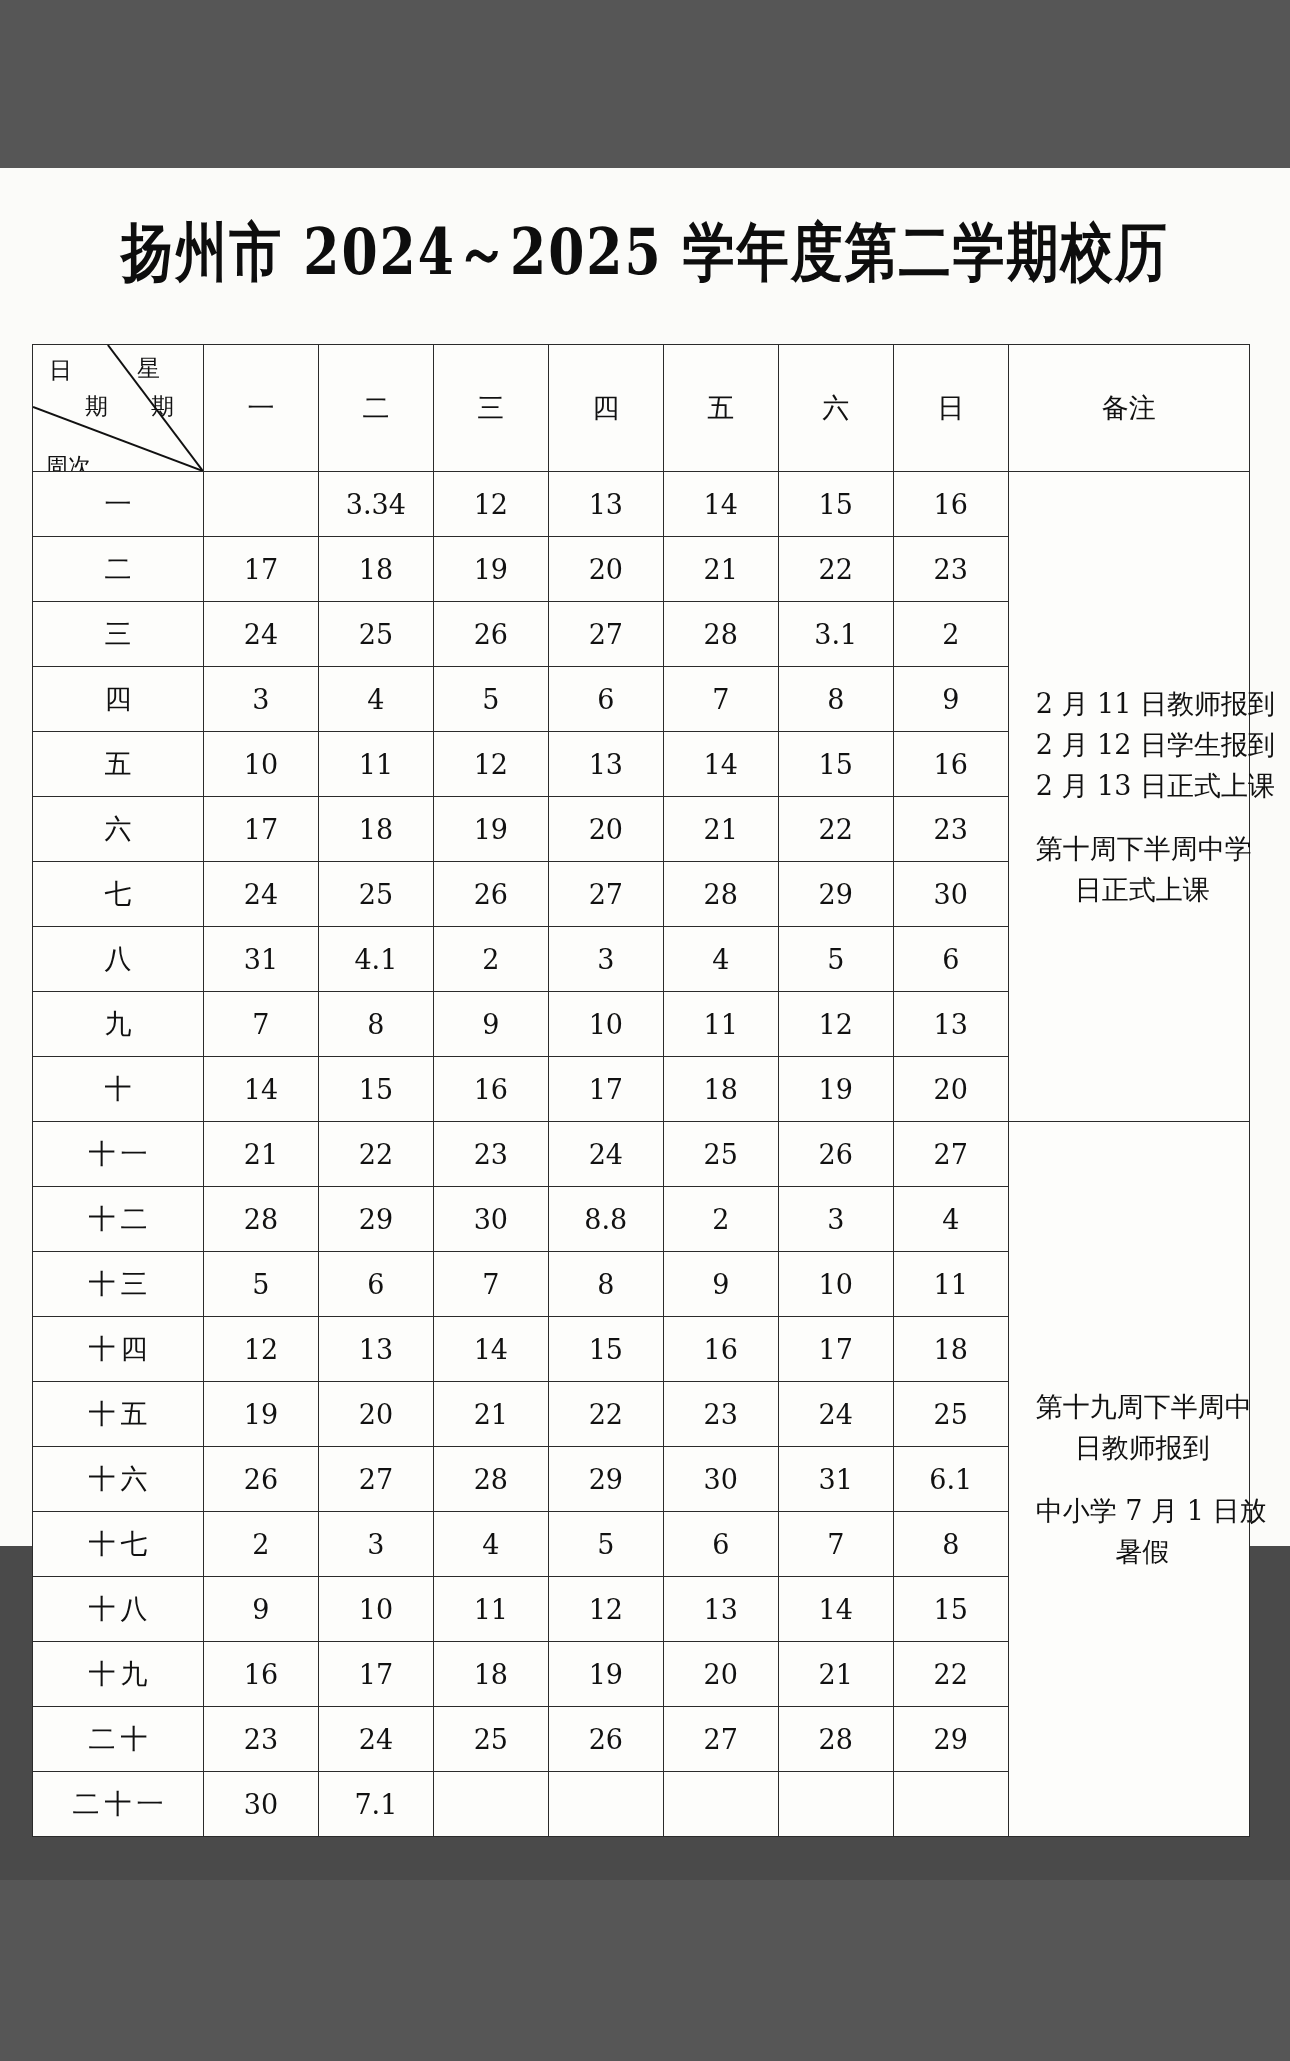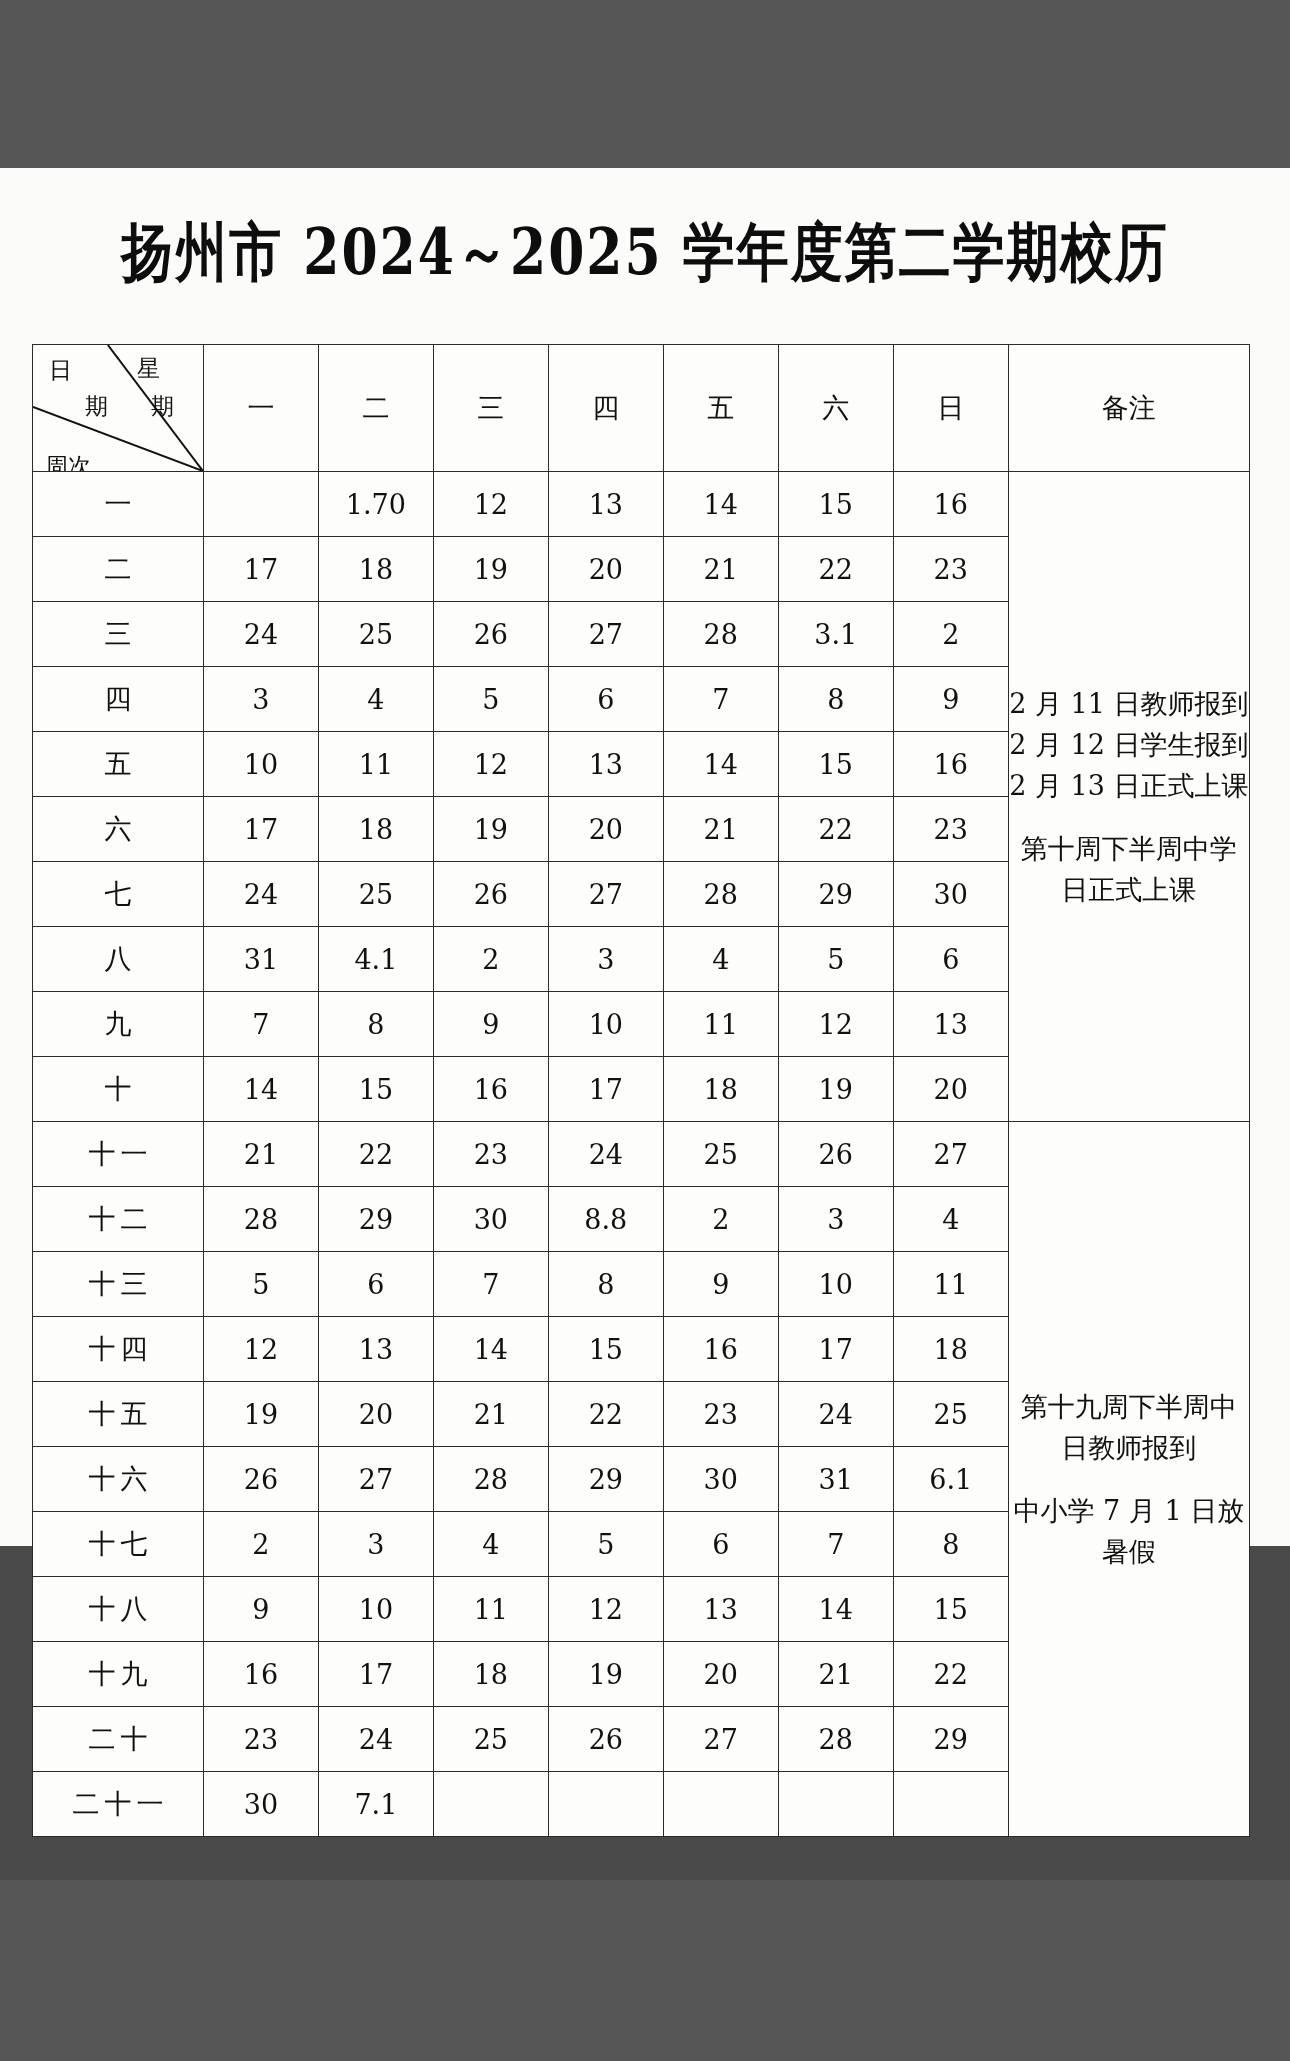--- a/index.html
+++ b/index.html
@@ -127,21 +127,21 @@
   td.day-cell { font-size: 27px; }
 
   td.remark-cell {
     text-align: left;
     vertical-align: top;
     padding: 12px 0 0 14px;
     font-size: 23px;
     line-height: 1.52;
     color: #111;
   }
-  td.remark-cell .rline { display: block; white-space: nowrap; }
+  td.remark-cell .rline { display: block; white-space: nowrap; margin-left: 27px; }
   td.remark-cell .rblock { display: block; }
   td.remark-cell .rblock + .rblock { margin-top: 22px; }
 </style>
 </head>
 <body>
 
 <div id="letterbox-top" class="letterbox"></div>
 
 <div id="page-sheet">
 
@@ -180,21 +180,21 @@
           <th class="day-head">五</th>
           <th class="day-head">六</th>
           <th class="day-head">日</th>
           <th class="remark-head">备注</th>
         </tr>
       </thead>
       <tbody id="table-body">
           <tr>
             <td class="week-label">一</td>
             <td class="day-cell"></td>
-            <td class="day-cell">1.70</td>
+            <td class="day-cell">3.34</td>
             <td class="day-cell">12</td>
             <td class="day-cell">13</td>
             <td class="day-cell">14</td>
             <td class="day-cell">15</td>
             <td class="day-cell">16</td>
             <td class="remark-cell" rowspan="10">
               <span class="rblock">
                 <span class="rline">2 月 11 日教师报到</span>
                 <span class="rline">2 月 12 日学生报到</span>
                 <span class="rline">2 月 13 日正式上课</span>

